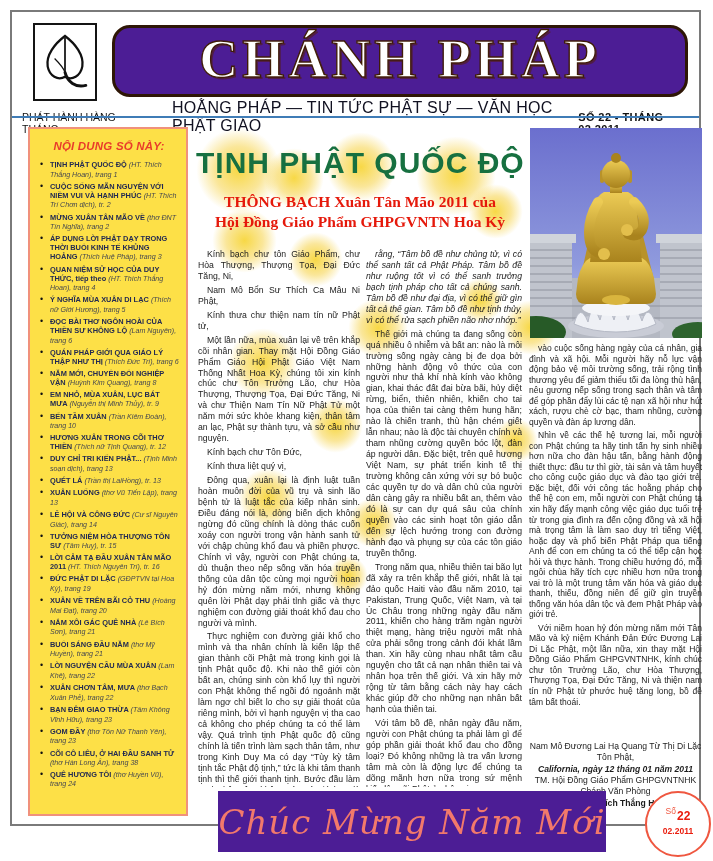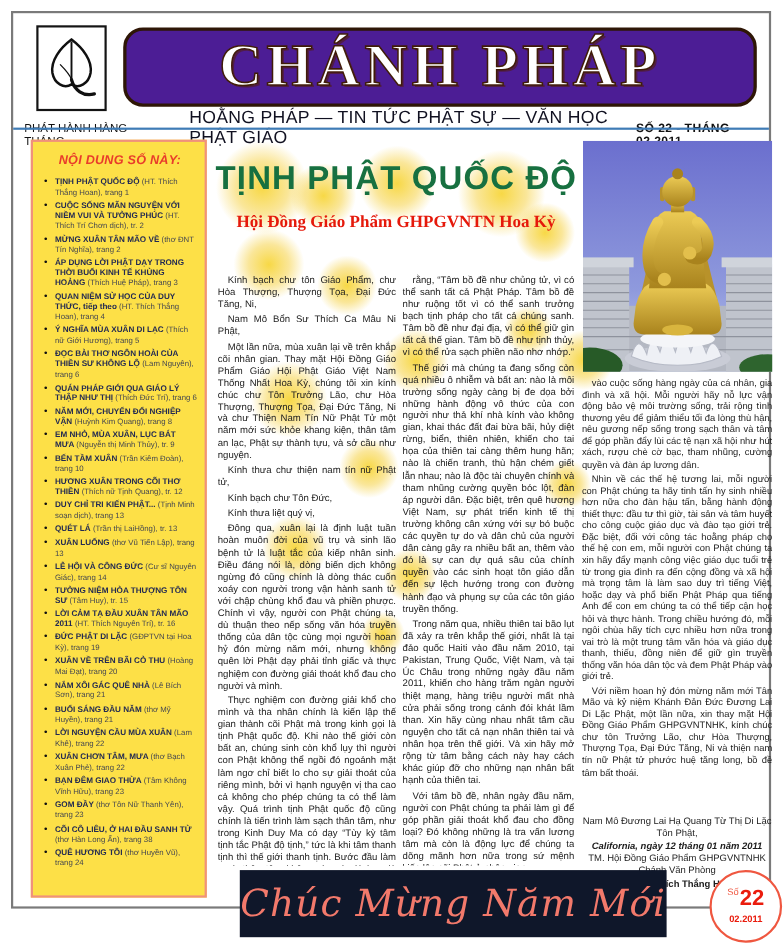--- a/index.html
+++ b/index.html
@@ -29,56 +29,56 @@
 
   
   #toc-box{position:absolute;left:28px;top:127px;width:160px;height:689px;background:#fde047;
     border:2px solid #f0917c;box-sizing:border-box;padding:9px 7px 5px 9px;overflow:hidden;z-index:3;}
   #toc-heading{text-align:center;color:#e93c2b;font-weight:700;font-style:italic;
     font-size:11.5px;margin:2px 0 8px 0;letter-spacing:.2px;}
   #toc-list{list-style:none;margin:0;padding:0;}
   .toc-item{position:relative;padding-left:11px;margin-bottom:2.5px;font-size:7.4px;line-height:1.22;}
   .toc-item::before{content:"•";position:absolute;left:1px;top:-1px;color:#111;font-size:9px;}
   .toc-t{font-weight:700;color:#232a52;}
-  .toc-a{color:#45474f;font-size:7.1px;}
+  .toc-a{font-style:italic;color:#45474f;font-size:7.1px;}
 
   
   .fl{position:absolute;border-radius:50%;z-index:1;pointer-events:none;
     background:radial-gradient(circle,rgba(247,214,60,.95) 0%,rgba(246,210,70,.55) 40%,rgba(247,214,60,0) 70%);}
 
   
   #article-title{position:absolute;left:196px;top:146px;width:328px;text-align:center;z-index:2;
     font-size:30px;font-weight:600;color:#177040;letter-spacing:1px;white-space:nowrap;}
   #article-subtitle{position:absolute;left:196px;top:192px;width:328px;text-align:center;z-index:2;
     font-family:"Liberation Serif",serif;font-weight:700;font-size:15.5px;line-height:1.32;color:#e5190b;}
   #buddha{position:absolute;left:530px;top:128px;width:172px;height:210px;z-index:2;}
 
   .col{position:absolute;z-index:2;text-align:justify;overflow:hidden;}
   #col1{left:198px;top:249px;width:162px;height:538px;font-size:8.7px;line-height:1.26;}
   #col2{left:366px;top:249px;width:156px;height:538px;font-size:8.7px;line-height:1.26;}
   #col3{left:529px;top:343px;width:173px;height:466px;font-size:8.5px;line-height:1.24;
     display:flex;flex-direction:column;}
   #col3-paras{flex:1 1 auto;overflow:hidden;}
   .para{margin:0 0 3px 0;text-indent:9px;}
-  .para.i{}
+  .para.i{font-style:italic;}
   #signature{flex:0 0 auto;text-align:center;font-size:8.6px;line-height:1.32;padding-top:2px;}
   #signature .line{display:block;text-indent:0;}
   #signature .i{font-style:italic;}
   #signature .b{font-weight:700;}
 
   
-  #greeting-box{position:absolute;left:218px;top:791px;width:388px;height:61px;background:#0f172a;
+  #greeting-box{position:absolute;left:218px;top:791px;width:388px;height:61px;background:#4c1d95;
     z-index:4;display:flex;align-items:center;justify-content:center;}
   #greeting-text{font-family:"DejaVu Serif",serif;font-style:italic;font-size:34px;
     color:#f2796b;letter-spacing:1px;white-space:nowrap;}
   #issue-circle{position:absolute;left:645px;top:791px;width:66px;height:66px;border-radius:50%;
     background:#fff;border:2px solid #ef5740;box-sizing:border-box;z-index:4;text-align:center;
     padding-top:14px;line-height:1;}
   #issue-circle .issue-label{font-size:8.5px;color:#ef5740;vertical-align:top;margin-right:1px;}
-  #issue-circle .issue-no{font-size:20px;font-weight:700;color:#ea1c0d;}
+  #issue-circle .issue-no{font-size:12px;font-weight:700;color:#ea1c0d;}
   #issue-circle .issue-date{font-size:8.5px;font-weight:700;color:#ea1c0d;margin-top:4px;}
 </style>
 </head>
 <body>
 
 <div id="frame"></div>
 
 <div>
   <i class="fl" style="left:196px;top:128px;width:85px;height:85px;"></i>
   <i class="fl" style="left:264px;top:148px;width:60px;height:60px;"></i>
@@ -113,21 +113,21 @@
   <span class="tag-left">PHÁT HÀNH HÀNG THÁNG</span>
   <span class="tag-center">HOẰNG PHÁP  —  TIN TỨC PHẬT SỰ  —  VĂN HỌC PHẬT GIÁO</span>
   <span class="tag-right">SỐ 22 - THÁNG 02.2011</span>
 </div>
 <div id="blue-rule"></div>
 
 <div id="toc-box">
   <div id="toc-heading">NỘI DUNG SỐ NÀY:</div>
   <ul id="toc-list">
       <li class="toc-item"><span class="toc-t">TỊNH PHẬT QUỐC ĐỘ </span><span class="toc-a">(HT. Thích Thắng Hoan), trang 1</span></li>
-      <li class="toc-item"><span class="toc-t">CUỘC SỐNG MÃN NGUYỆN VỚI NIỀM VUI VÀ TƯỞNG PHÚC </span><span class="toc-a">(HT. Thích Trí Chơn dịch), tr. 2</span></li>
+      <li class="toc-item"><span class="toc-t">CUỘC SỐNG MÃN NGUYỆN VỚI NIỀM VUI VÀ HẠNH PHÚC </span><span class="toc-a">(HT. Thích Trí Chơn dịch), tr. 2</span></li>
       <li class="toc-item"><span class="toc-t">MỪNG XUÂN TÂN MÃO VỀ </span><span class="toc-a">(thơ ĐNT Tín Nghĩa), trang 2</span></li>
       <li class="toc-item"><span class="toc-t">ÁP DỤNG LỜI PHẬT DẠY TRONG THỜI BUỔI KINH TẾ KHỦNG HOẢNG </span><span class="toc-a">(Thích Huệ Pháp), trang 3</span></li>
       <li class="toc-item"><span class="toc-t">QUAN NIỆM SỬ HỌC CỦA DUY THỨC, tiếp theo </span><span class="toc-a">(HT. Thích Thắng Hoan), trang 4</span></li>
       <li class="toc-item"><span class="toc-t">Ý NGHĨA MÙA XUÂN DI LẠC </span><span class="toc-a">(Thích nữ Giới Hương), trang 5</span></li>
       <li class="toc-item"><span class="toc-t">ĐỌC BÀI THƠ NGÔN HOÀI CỦA THIỀN SƯ KHÔNG LỘ </span><span class="toc-a">(Lam Nguyên), trang 6</span></li>
       <li class="toc-item"><span class="toc-t">QUÁN PHÁP GIỚI QUA GIÁO LÝ THẬP NHƯ THỊ </span><span class="toc-a">(Thích Đức Trí), trang 6</span></li>
       <li class="toc-item"><span class="toc-t">NĂM MỚI, CHUYỂN ĐỔI NGHIỆP VẬN </span><span class="toc-a">(Huỳnh Kim Quang), trang 8</span></li>
       <li class="toc-item"><span class="toc-t">EM NHỎ, MÙA XUÂN, LỤC BÁT MƯA </span><span class="toc-a">(Nguyễn thị Minh Thủy), tr. 9</span></li>
       <li class="toc-item"><span class="toc-t">BẾN TẦM XUÂN </span><span class="toc-a">(Trần Kiêm Đoàn), trang 10</span></li>
       <li class="toc-item"><span class="toc-t">HƯƠNG XUÂN TRONG CÕI THƠ THIỀN </span><span class="toc-a">(Thích nữ Tịnh Quang), tr. 12</span></li>
@@ -145,20 +145,21 @@
       <li class="toc-item"><span class="toc-t">XUÂN CHƠN TÂM, MƯA </span><span class="toc-a">(thơ Bạch Xuân Phẻ), trang 22</span></li>
       <li class="toc-item"><span class="toc-t">BẠN ĐÊM GIAO THỪA </span><span class="toc-a">(Tâm Không Vĩnh Hữu), trang 23</span></li>
       <li class="toc-item"><span class="toc-t">GOM ĐẦY </span><span class="toc-a">(thơ Tôn Nữ Thanh Yên), trang 23</span></li>
       <li class="toc-item"><span class="toc-t">CÕI CÔ LIÊU, Ở HAI ĐẦU SANH TỬ </span><span class="toc-a">(thơ Hàn Long Ẩn), trang 38</span></li>
       <li class="toc-item"><span class="toc-t">QUÊ HƯƠNG TÔI </span><span class="toc-a">(thơ Huyền Vũ), trang 24</span></li>
     </ul>
 </div>
 
 <div id="article-title">TỊNH PHẬT QUỐC ĐỘ</div>
 <div id="article-subtitle">
+  <div>THÔNG BẠCH Xuân Tân Mão 2011 của</div>
   <div>Hội Đồng Giáo Phẩm GHPGVNTN Hoa Kỳ</div>
 </div>
 
 <div id="buddha">
   <svg width="172" height="210" viewBox="0 0 172 210">
     <defs>
       <linearGradient id="sky" x1="0" y1="0" x2="0" y2="1">
         <stop offset="0" stop-color="#6b6fce"></stop>
           <stop offset="0.65" stop-color="#8f9add"></stop>
           <stop offset="1" stop-color="#c3cdf0"></stop>
@@ -193,22 +194,22 @@
     <circle cx="97" cy="102" r="6" fill="#e3bf4c"></circle>
     <path stroke="url(#gold)" stroke-width="10" fill="none" stroke-linecap="round" d="M68 74 Q56 94 60 114 Q62 124 72 126"></path>
     <circle cx="74" cy="126" r="6" fill="#e3bf4c"></circle>
     <ellipse cx="86" cy="172" rx="14" ry="5" fill="#d9b53e"></ellipse>
   </svg>
 </div>
 
 <div id="col1" class="col">
     <p class="para">Kính bạch chư tôn Giáo Phẩm, chư Hòa Thượng, Thượng Tọa, Đại Đức Tăng, Ni,</p>
     <p class="para">Nam Mô Bổn Sư Thích Ca Mâu Ni Phật,</p>
+    <p class="para">Kính thưa chư thiện nam tín nữ Phật tử,</p>
     <p class="para">Một lần nữa, mùa xuân lại về trên khắp cõi nhân gian. Thay mặt Hội Đồng Giáo Phẩm Giáo Hội Phật Giáo Việt Nam Thống Nhất Hoa Kỳ, chúng tôi xin kính chúc chư Tôn Trưởng Lão, chư Hòa Thượng, Thượng Tọa, Đại Đức Tăng, Ni và chư Thiện Nam Tín Nữ Phật Tử một năm mới sức khỏe khang kiện, thân tâm an lạc, Phật sự thành tựu, và sở cầu như nguyện.</p>
-    <p class="para">Kính thưa chư thiện nam tín nữ Phật tử,</p>
     <p class="para">Kính bạch chư Tôn Đức,</p>
     <p class="para">Kính thưa liệt quý vị,</p>
     <p class="para">Đông qua, xuân lại là định luật tuần hoàn muôn đời của vũ trụ và sinh lão bệnh tử là luật tắc của kiếp nhân sinh. Điều đáng nói là, dòng biến dịch không ngừng đó cũng chính là dòng thác cuốn xoáy con người trong vận hành sanh tử với chập chùng khổ đau và phiền phược. Chính vì vậy, người con Phật chúng ta, dù thuận theo nếp sống văn hóa truyền thống của dân tộc cùng mọi người hoan hỷ đón mừng năm mới, nhưng không quên lời Phật dạy phải tỉnh giấc và thực nghiệm con đường giải thoát khổ đau cho người và mình.</p>
     <p class="para">Thực nghiệm con đường giải khổ cho mình và tha nhân chính là kiến lập thế gian thành cõi Phật mà trong kinh gọi là tịnh Phật quốc độ. Khi nào thế giới còn bất an, chúng sinh còn khổ lụy thì người con Phật không thể ngồi đó ngoảnh mặt làm ngơ chỉ biết lo cho sự giải thoát của riêng mình, bởi vì hạnh nguyện vị tha cao cả không cho phép chúng ta có thể làm vậy. Quá trình tịnh Phật quốc độ cũng chính là tiến trình làm sạch thân tâm, như trong Kinh Duy Ma có dạy “Tùy kỳ tâm tịnh tắc Phật độ tịnh,” tức là khi tâm thanh tịnh thì thế giới thanh tịnh. Bước đầu làm sạch thân tâm không gì quý giá hơn là phát tâm bồ đề, là phát nguyện thành tựu Phật đạo cho mình và chúng sinh. Trong Kinh Hoa Nghiêm, Bồ Tát Di Lặc khai thị cho Thiện Tài Đồng Tử về ý nghĩa thâm sâu của tâm bồ đề</p>
   </div>
 <div id="col2" class="col">
     <p class="para i">rằng, “Tâm bồ đề như chủng tử, vì có thể sanh tất cả Phật Pháp. Tâm bồ đề như ruộng tốt vì có thể sanh trưởng bạch tịnh pháp cho tất cả chúng sanh. Tâm bồ đề như đại địa, vì có thể giữ gìn tất cả thế gian. Tâm bồ đề như tịnh thủy, vì có thể rửa sạch phiền não nhơ nhớp.”</p>
     <p class="para">Thế giới mà chúng ta đang sống còn quá nhiều ô nhiễm và bất an: nào là môi trường sống ngày càng bị đe dọa bởi những hành động vô thức của con người như thả khí nhà kính vào không gian, khai thác đất đai bừa bãi, hủy diệt rừng, biển, thiên nhiên, khiến cho tai họa của thiên tai càng thêm hung hãn; nào là chiến tranh, thù hận chém giết lẫn nhau; nào là độc tài chuyên chính và tham nhũng cường quyền bóc lột, đàn áp người dân. Đặc biệt, trên quê hương Việt Nam, sự phát triển kinh tế thị trường không cân xứng với sự bó buộc các quyền tự do và dân chủ của người dân càng gây ra nhiều bất an, thêm vào đó là sự can dự quá sâu của chính quyền vào các sinh hoạt tôn giáo dẫn đến sự lệch hướng trong con đường hành đạo và phụng sự của các tôn giáo truyền thống.</p>
     <p class="para">Trong năm qua, nhiều thiên tai bão lụt đã xảy ra trên khắp thế giới, nhất là tại đảo quốc Haiti vào đầu năm 2010, tại Pakistan, Trung Quốc, Việt Nam, và tại Úc Châu trong những ngày đầu năm 2011, khiến cho hàng trăm ngàn người thiệt mạng, hàng triệu người mất nhà cửa phải sống trong cảnh đói khát lầm than. Xin hãy cùng nhau nhất tâm cầu nguyện cho tất cả nạn nhân thiên tai và nhân họa trên thế giới. Và xin hãy mở rộng từ tâm bằng cách này hay cách khác giúp đỡ cho những nạn nhân bất hạnh của thiên tai.</p>
     <p class="para">Với tâm bồ đề, nhân ngày đầu năm, người con Phật chúng ta phải làm gì để góp phần giải thoát khổ đau cho đồng loại? Đó không những là tra vấn lương tâm mà còn là động lực để chúng ta dõng mãnh hơn nữa trong sứ mệnh kiến lập cõi Phật ở nhân gian.</p>

